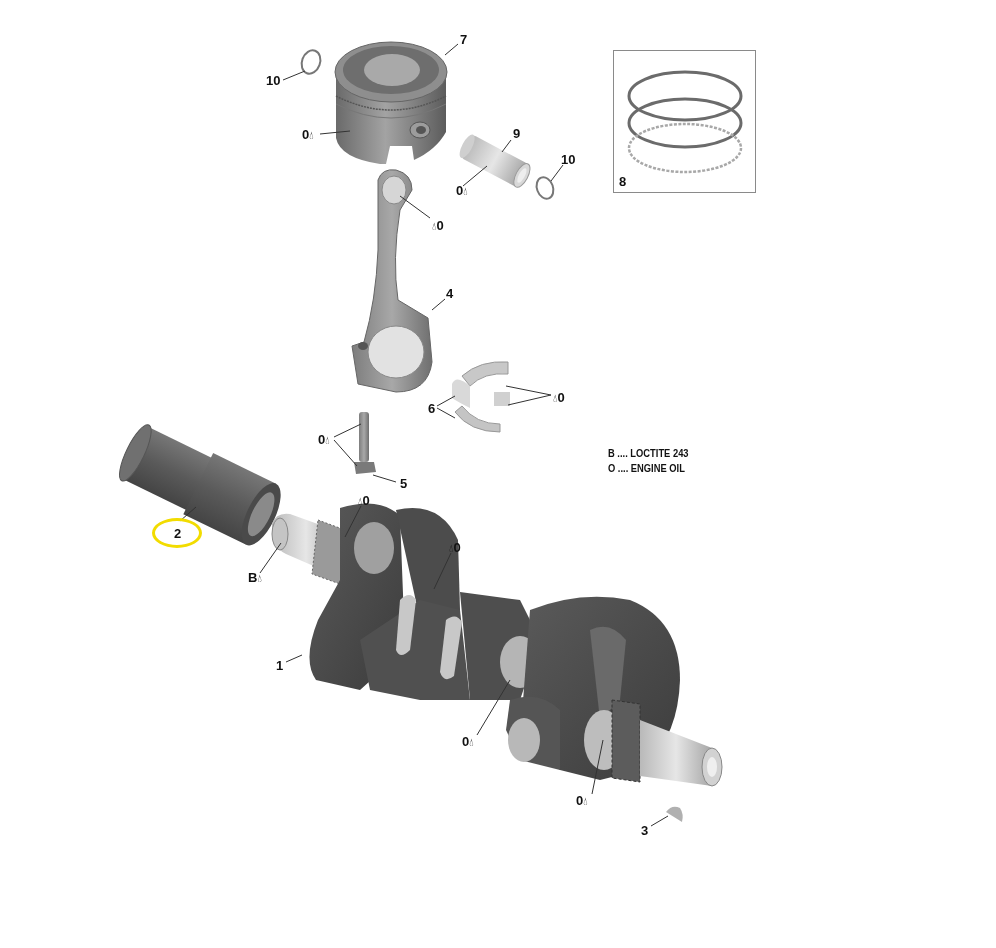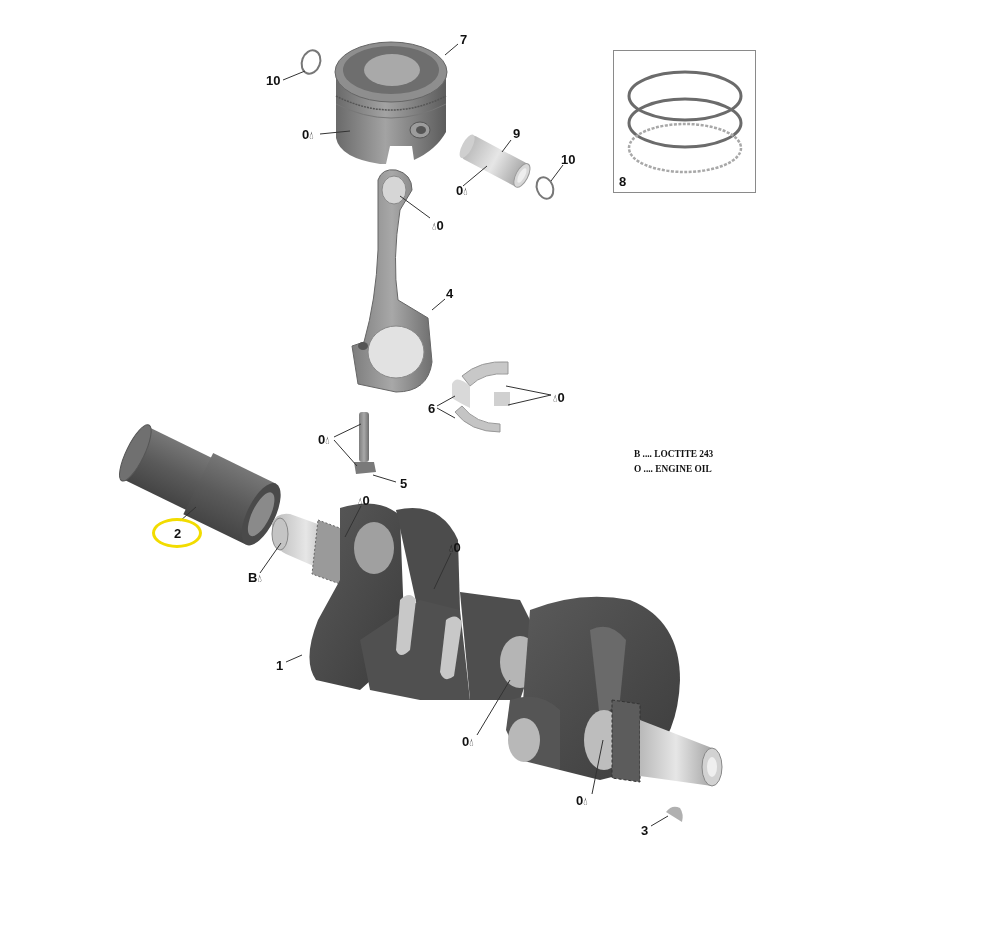--- a/index.html
+++ b/index.html
@@ -1,21 +1,21 @@
 <!DOCTYPE html>
 <html><head>
 <meta charset="utf-8">
 <style>
   html, body { margin: 0; padding: 0; background: #ffffff; }
   body { width: 996px; height: 948px; position: relative; overflow: hidden;
          font-family: "Liberation Sans", sans-serif; }
   #canvas { position: absolute; left: 0; top: 0; width: 996px; height: 948px; }
   .callout { position: absolute; font-family: "Liberation Sans", sans-serif;
              font-weight: bold; font-size: 13px; color: #111; line-height: 1; white-space: nowrap; }
-  .legend { position: absolute; left: 634px; top: 446px; font-family: Liberation Serif, serif;
+  .legend { position: absolute; left: 608px; top: 446px; font-family: Liberation Sans, sans-serif;
             font-weight: bold; font-size: 11px; color: #111; line-height: 15px; }
   .legend-row { white-space: nowrap; transform: scaleX(0.85); transform-origin: left center; }
   .inset { position: absolute; left: 613px; top: 50px; width: 143px; height: 143px;
            border: 1px solid #8a8a8a; box-sizing: border-box; }
   .inset-label { position: absolute; left: 5px; bottom: 3px; font-weight: bold; font-size: 13px; color:#111; }
   .highlight { position: absolute; left: 152px; top: 518px; width: 50px; height: 30px;
                border: 3px solid #f2dc00; border-radius: 50%; box-sizing: border-box; }
 </style>
 </head>
 <body>

